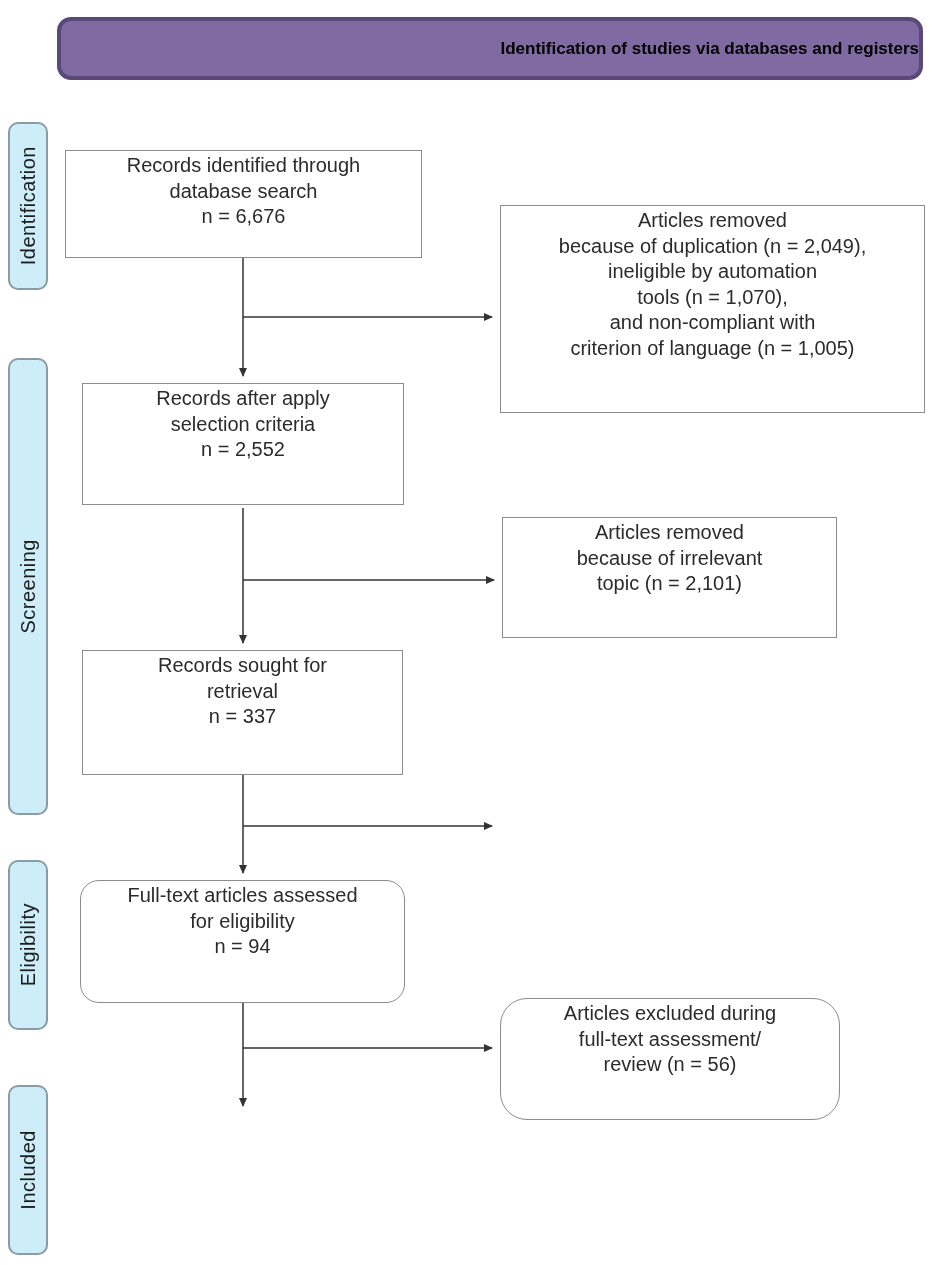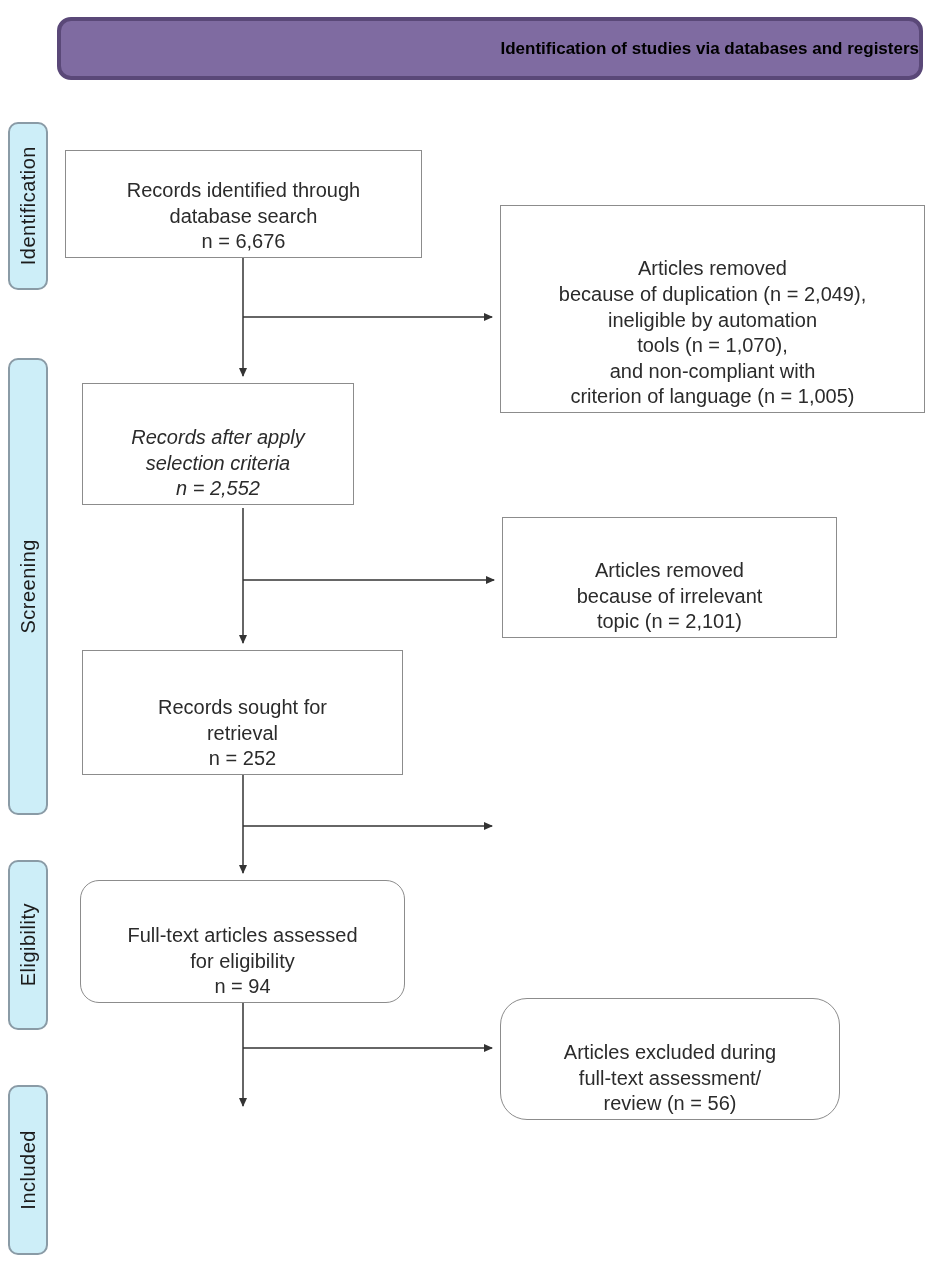--- a/index.html
+++ b/index.html
@@ -54,33 +54,33 @@
   .stage-screening      { top: 358px; height: 457px; }
   .stage-eligibility    { top: 860px; height: 170px; }
   .stage-included       { top: 1085px; height: 170px; }
 
   
   .flow-box {
     position: absolute;
     background: #ffffff;
     border: 1.5px solid var(--box-border, #8c8c8c);
     box-sizing: border-box;
-    display: flex; align-items: flex-end; justify-content: center;
+    display: flex; align-items: flex-start; justify-content: center;
     text-align: center;
   }
   .flow-box .box-text {
     white-space: pre-line;
     font-size: 20px;
     line-height: 1.28;
     color: #2b2b2b;
     padding: 2px 6px;
   }
 
   .mb1 { left: 65px;  top: 150px;  width: 357px; height: 108px; }
-  .mb2 { left: 82px;  top: 383px;  width: 272px; height: 122px; font-style: italic; }
+  .mb2 { left: 82px;  top: 383px;  width: 322px; height: 122px; }
   .mb3 { left: 82px;  top: 650px;  width: 321px; height: 125px; }
   .mb4 { left: 80px;  top: 880px;  width: 325px; height: 123px; border-radius: 19px; }
   .mb5 { left: 82px;  top: 1113px; width: 323px; height: 124px; }
 
   .sb1 { left: 500px; top: 205px;  width: 425px; height: 208px; }
   .sb2 { left: 502px; top: 517px;  width: 335px; height: 121px; }
   .sb3 { left: 500px; top: 765px;  width: 340px; height: 118px; }
   .sb4 { left: 500px; top: 998px;  width: 340px; height: 122px; border-radius: 27px; }
 
   
@@ -137,21 +137,21 @@
 n = 6,676</div>
   </div>
   <div class="flow-box mb2">
     <div class="box-text">Records after apply
 selection criteria
 n = 2,552</div>
   </div>
   <div class="flow-box mb3">
     <div class="box-text">Records sought for
 retrieval
-n = 252</div>
+n = 337</div>
   </div>
   <div class="flow-box mb4">
     <div class="box-text">Full-text articles assessed
 for eligibility
 n = 94</div>
   </div>
 
   <div class="flow-box sb1">
     <div class="box-text">Articles removed
 because of duplication (n = 2,049),

